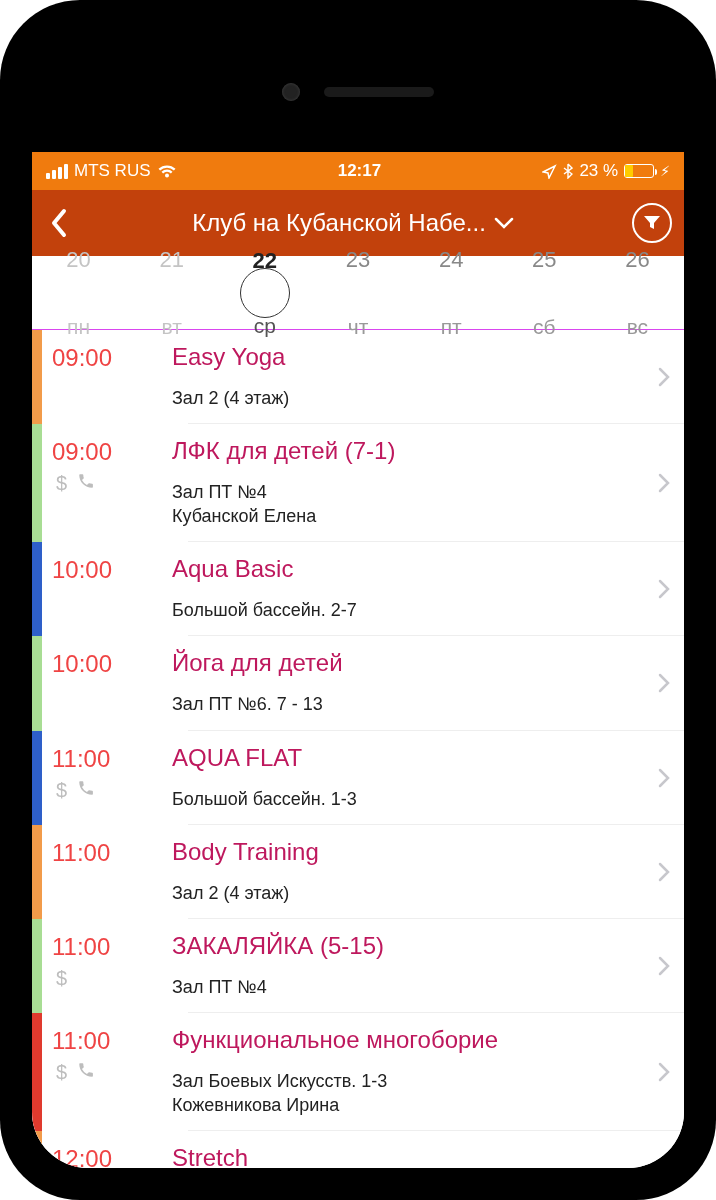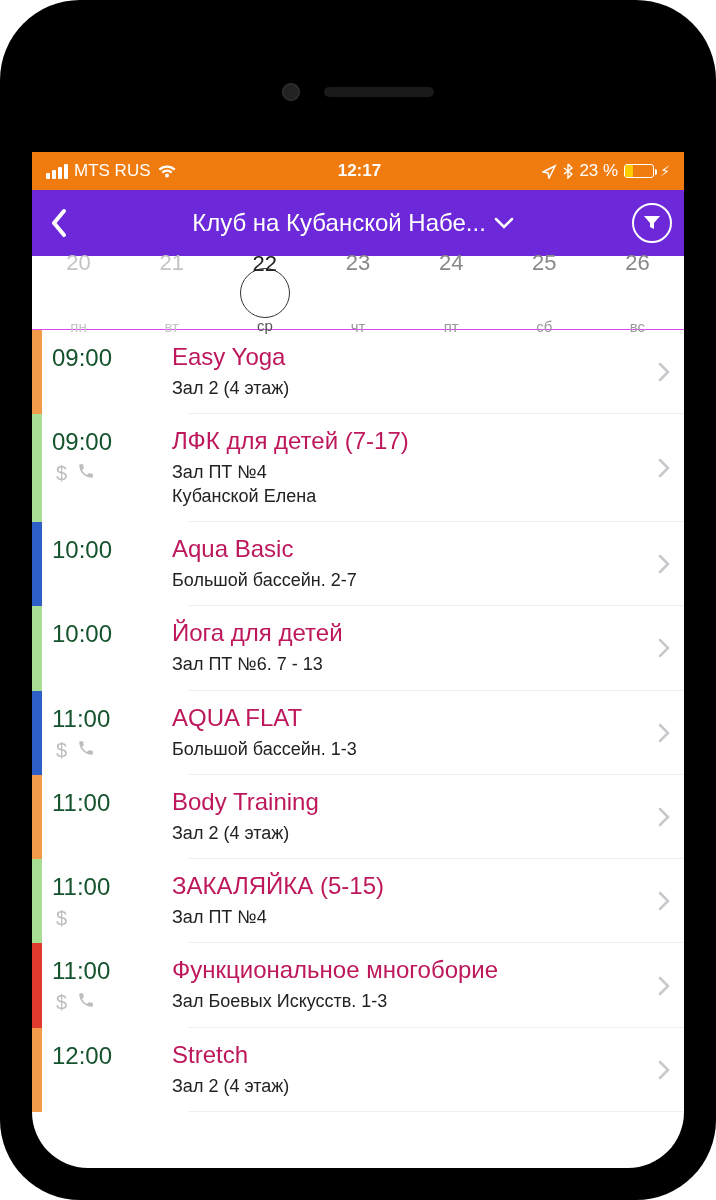--- a/index.html
+++ b/index.html
@@ -47,70 +47,70 @@
     position: relative; display: flex; align-items: center;
   }
   .battery::after {
     content:""; position:absolute; right:-4px; top:4px; width:2.5px; height:6px;
     background:#fff; border-radius:0 2px 2px 0;
   }
   .battery .fill { height: 100%; width: 28%; background: #ffcc00; border-radius:1px; }
   .bolt { font-size: 14px; }
   
   .nav-header {
-    background: #6d28d9; color: #fff; height: 66px;
+    background: #c2410c; color: #fff; height: 66px;
     display: flex; align-items: center; padding: 0 12px; gap: 6px;
   }
   .back-btn { width: 30px; height: 44px; display:flex; align-items:center; justify-content:center; cursor:pointer;}
   .title-wrap { flex: 1; display: flex; align-items: center; justify-content: center; gap: 8px; min-width:0;}
   .nav-title { font-size: 24px; font-weight: 400; white-space: nowrap; overflow: hidden; text-overflow: ellipsis; max-width: 420px;}
   .filter-btn {
     width: 40px; height: 40px; border: 2.5px solid #fff; border-radius: 50%;
     display: flex; align-items: center; justify-content: center; cursor:pointer;
   }
   
   .date-row {
     display: flex; height: 74px; background: #fff; border-bottom: 1px solid #d946ef;
   }
   .date-cell {
     flex: 1; display: flex; flex-direction: column; align-items: center; justify-content: center;
     gap: 2px; cursor: pointer;
   }
   .date-num { font-size: 22px; color: #888; font-weight: 300; }
-  .date-dow { font-size: 15px; color: #999; font-weight: 300; margin-top: 40px; }
+  .date-dow { font-size: 21px; color: #999; font-weight: 300; margin-top: 40px; }
   .date-cell.past .date-num, .date-cell.past .date-dow { color: #c4c4c4; }
   .date-badge {
     display: flex; flex-direction: column; align-items: center; justify-content: center;
     width: 50px; height: 50px; border: 1.5px solid #333; border-radius: 50%;
   }
-  .date-cell.selected .date-num { color: #222; font-weight: 400; }
+  .date-cell.selected .date-num { color: #222; font-weight: 700; }
   .date-cell.selected .date-dow { color: #555; }
   
   .list { background: #fff; }
   .item {
     display: flex; align-items: stretch; min-height: 80px; position: relative;
     border-bottom: 1px solid #eee; cursor:pointer;
   }
   .item:last-child { border-bottom: none; }
   .item .stripe { width: 10px; flex-shrink:0; }
   .stripe.orange { background: #f29b4a; }
   .stripe.green  { background: #a8dd94; }
   .stripe.blue   { background: #2e5fc9; }
   .stripe.red    { background: #e03a2e; }
   .time-col {
     width: 130px; padding: 14px 0 10px 10px; flex-shrink:0;
   }
-  .time { font-size: 24px; color: #14532d; font-weight: 400; }
+  .time { font-size: 24px; color: #ef4444; font-weight: 400; }
   .badges { display: flex; gap: 10px; margin-top: 6px; padding-left: 4px;}
   .badge-dollar, .badge-phone { color: #bdbdbd; font-size: 20px; }
   .content-col {
     flex: 1; padding: 12px 6px 14px 0; min-width: 0;
   }
   .class-title { font-size: 24px; color: #be185d; font-weight: 400; line-height: 1.25; }
-  .class-sub { font-size: 18px; color: #222; line-height: 1.35; margin-top: 4px; }
+  .class-sub { font-size: 18px; color: #222; line-height: 1.35; margin-top: 14px; }
   .class-trainer { font-size: 18px; color: #222; line-height: 1.3; }
   .chev-col {
     width: 40px; display: flex; align-items: center; justify-content: center; flex-shrink:0;
   }
   .chev-right { color: #c7c7cc; }
   .item .divider-inset { position:absolute; left:156px; right:0; bottom:0; height:1px; background:#eee;}
   .item { border-bottom: none; }
 </style>
 </head>
 <body>
@@ -233,21 +233,21 @@
               <div class="time-col">
                 <div class="time">09:00</div>
                 <div class="badges">
                   <span class="badge-dollar">$</span>
                   <span class="badge-phone"><svg width="18" height="18" viewBox="0 0 24 24">
                       <path fill="#bdbdbd" d="M6.6 10.8a15 15 0 006.6 6.6l2.2-2.2c.3-.3.7-.4 1-.2 1.2.4 2.5.6 3.8.6.6 0 1 .4 1 1V20c0 .6-.4 1-1 1C10.6 21 3 13.4 3 4c0-.6.4-1 1-1h3.4c.6 0 1 .4 1 1 0 1.3.2 2.6.6 3.8.1.3 0 .7-.2 1l-2.2 2z"></path>
                     </svg></span>
                 </div>
               </div>
               <div class="content-col">
-                <div class="class-title">ЛФК для детей (7-17)</div>
+                <div class="class-title">ЛФК для детей (7-1)</div>
                 <div class="class-sub">Зал ПТ №4</div>
                 <div class="class-trainer">Кубанской Елена</div>
               </div>
               <div class="chev-col">
                 <svg class="chev-right" width="12" height="20" viewBox="0 0 12 20">
                   <path fill="none" stroke="#c7c7cc" stroke-width="2.5" stroke-linecap="round" d="M2 2l8 8-8 8"></path>
                 </svg>
               </div>
               <div class="divider-inset"></div>
             </div>
@@ -347,20 +347,21 @@
                 <div class="badges">
                   <span class="badge-dollar">$</span>
                   <span class="badge-phone"><svg width="18" height="18" viewBox="0 0 24 24">
                       <path fill="#bdbdbd" d="M6.6 10.8a15 15 0 006.6 6.6l2.2-2.2c.3-.3.7-.4 1-.2 1.2.4 2.5.6 3.8.6.6 0 1 .4 1 1V20c0 .6-.4 1-1 1C10.6 21 3 13.4 3 4c0-.6.4-1 1-1h3.4c.6 0 1 .4 1 1 0 1.3.2 2.6.6 3.8.1.3 0 .7-.2 1l-2.2 2z"></path>
                     </svg></span>
                 </div>
               </div>
               <div class="content-col">
                 <div class="class-title">Функциональное многоборие</div>
                 <div class="class-sub">Зал Боевых Искусств. 1-3</div>
+                <div class="class-trainer">Кожевникова Ирина</div>
               </div>
               <div class="chev-col">
                 <svg class="chev-right" width="12" height="20" viewBox="0 0 12 20">
                   <path fill="none" stroke="#c7c7cc" stroke-width="2.5" stroke-linecap="round" d="M2 2l8 8-8 8"></path>
                 </svg>
               </div>
               <div class="divider-inset"></div>
             </div>
             <div class="item">
               <div class="stripe orange"></div>

